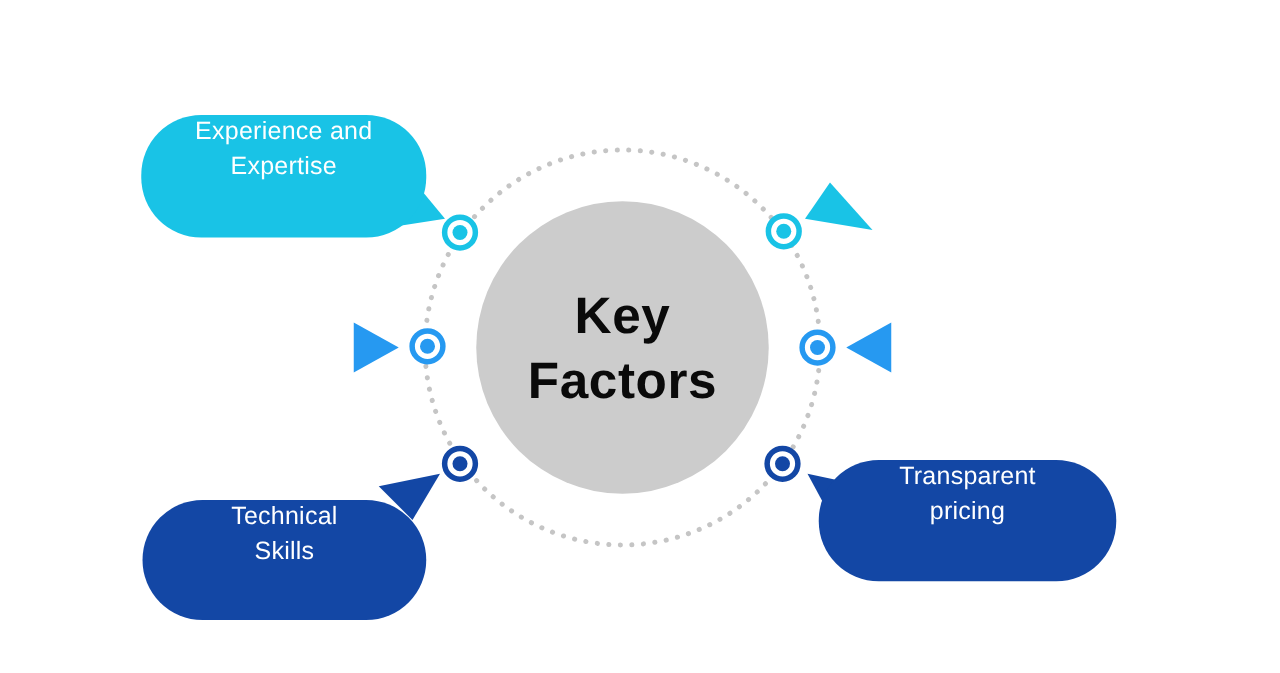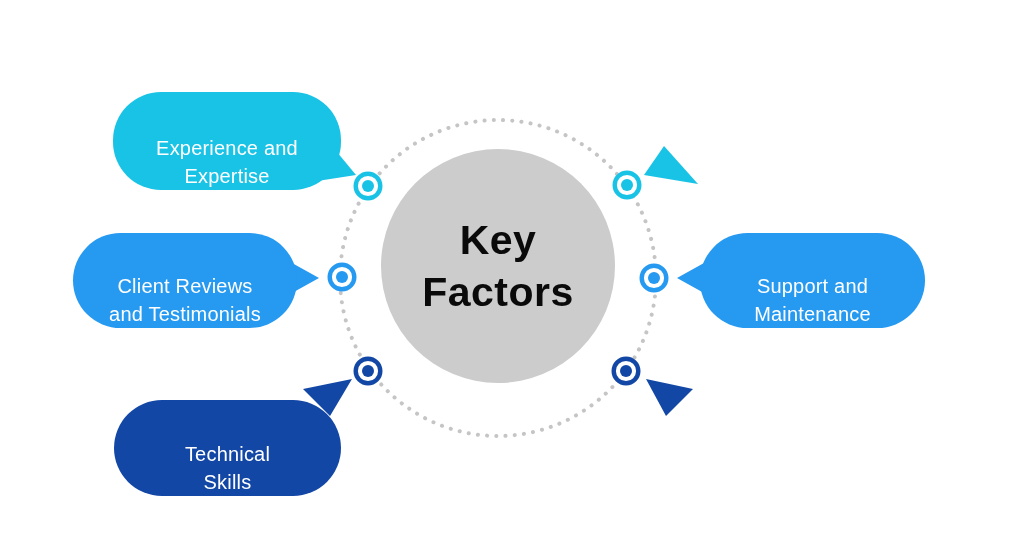--- a/index.html
+++ b/index.html
@@ -36,21 +36,21 @@
   .fill-dark-blue { fill: var(--dark-blue, #1347a5); }
   .ring-cyan      { fill: #ffffff; stroke: var(--cyan, #19c3e6); stroke-width: 4.4; }
   .ring-blue      { fill: #ffffff; stroke: var(--blue, #2699f1); stroke-width: 4.4; }
   .ring-dark-blue { fill: #ffffff; stroke: var(--dark-blue, #1347a5); stroke-width: 4.4; }
   
   .bubble {
     position: absolute;
     z-index: 2;
     border-radius: 48px;
     display: flex;
-    align-items: flex-end;
+    align-items: flex-start;
     justify-content: center;
     text-align: center;
     color: #ffffff;
     font-size: 20px;
     line-height: 27.5px;
     white-space: pre-line;
     letter-spacing: 0.2px;
   }
   .bg-cyan      { background: var(--cyan, #19c3e6); }
   .bg-blue      { background: var(--blue, #2699f1); }
@@ -59,21 +59,21 @@
   .bubble-ml { left:  73px; top: 233px; width: 224px; height: 95px; }
   .bubble-bl { left: 114px; top: 368px; width: 227px; height: 96px; margin-top: 32px; }
   .bubble-tr { left: 655px; top:  92px; width: 228px; height: 98px; }
   .bubble-mr { left: 700px; top: 233px; width: 225px; height: 95px; }
   .bubble-br { left: 655px; top: 368px; width: 238px; height: 97px; }
   
   .center-circle {
     position: absolute;
     z-index: 2;
     left: 381px;
-    top: 149px;
+    top: 161px;
     width: 234px;
     height: 234px;
     border-radius: 50%;
     background: var(--center-gray, #cccccc);
     display: flex;
     align-items: center;
     justify-content: center;
     text-align: center;
   }
   .center-title {
@@ -124,31 +124,27 @@
     <g>
       <circle class="ring-dark-blue" cx="626" cy="371" r="12.3"></circle>
       <circle class="fill-dark-blue" cx="626" cy="371" r="6"></circle>
     </g>
   </svg>
 
   <div class="bubble bubble-tl bg-cyan">
     <span>Experience and
 Expertise</span>
   </div>
-  <div class="bubble bubble-ml bg-blue">
-    <span>Client Reviews
-and Testimonials</span>
-  </div>
   <div class="bubble bubble-bl bg-dark-blue">
     <span>Technical
 Skills</span>
   </div>
-  <div class="bubble bubble-mr bg-blue">
-    <span>Support and
-Maintenance</span>
+  <div class="bubble bubble-br bg-dark-blue">
+    <span>Transparent
+pricing</span>
   </div>
 
   <div class="center-circle">
     <span class="center-title">Key
 Factors</span>
   </div>
 
 </div>
 
 </body></html>

